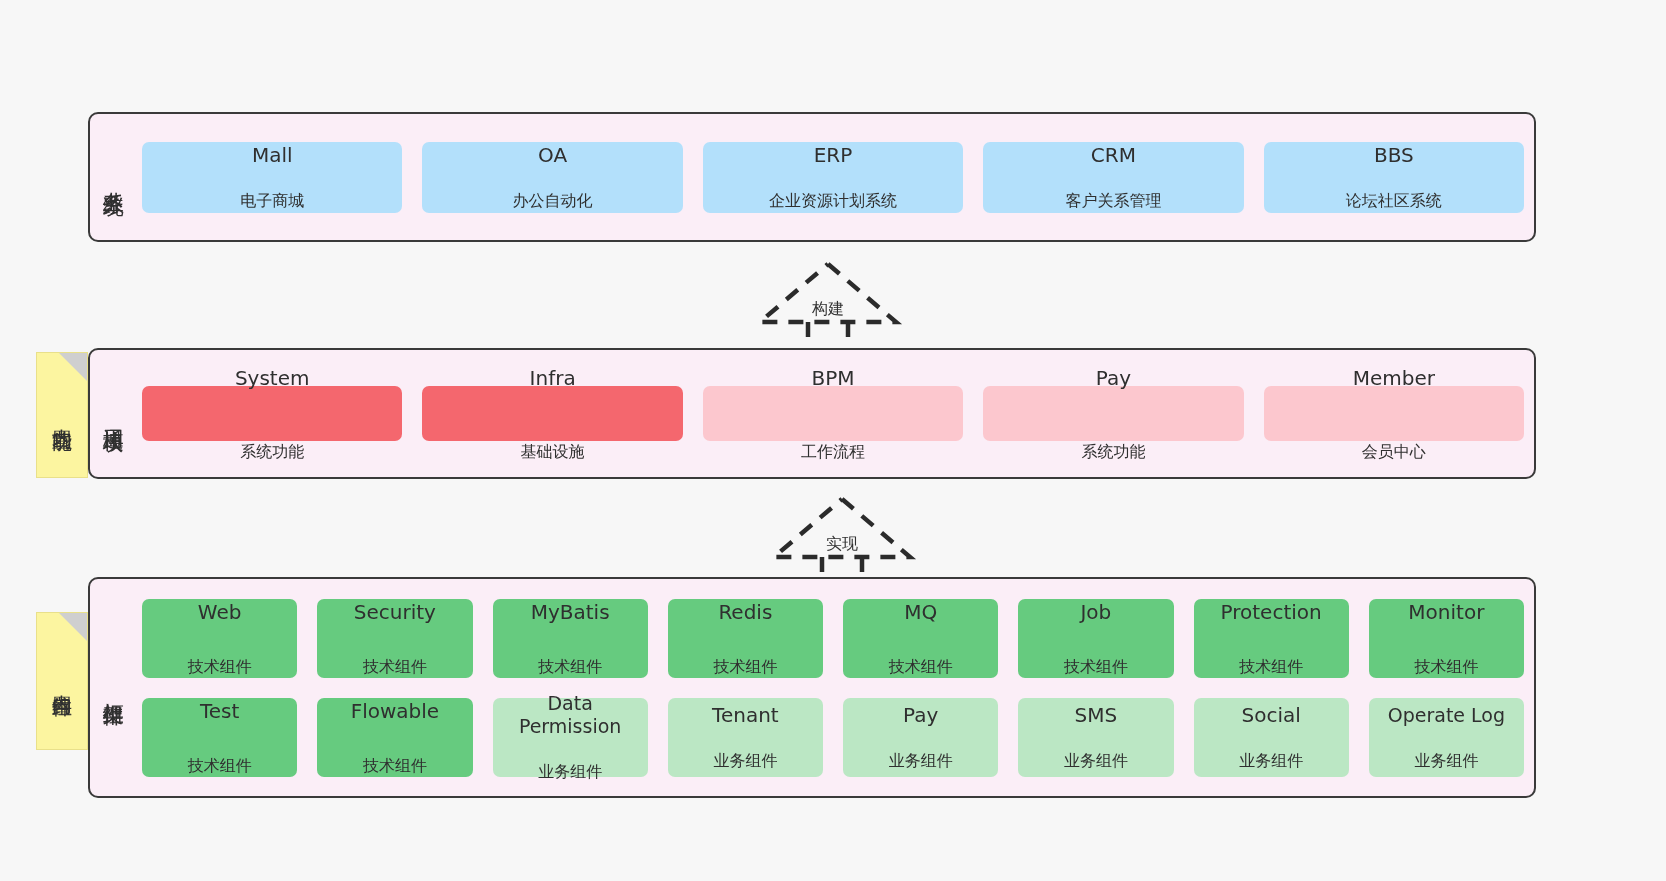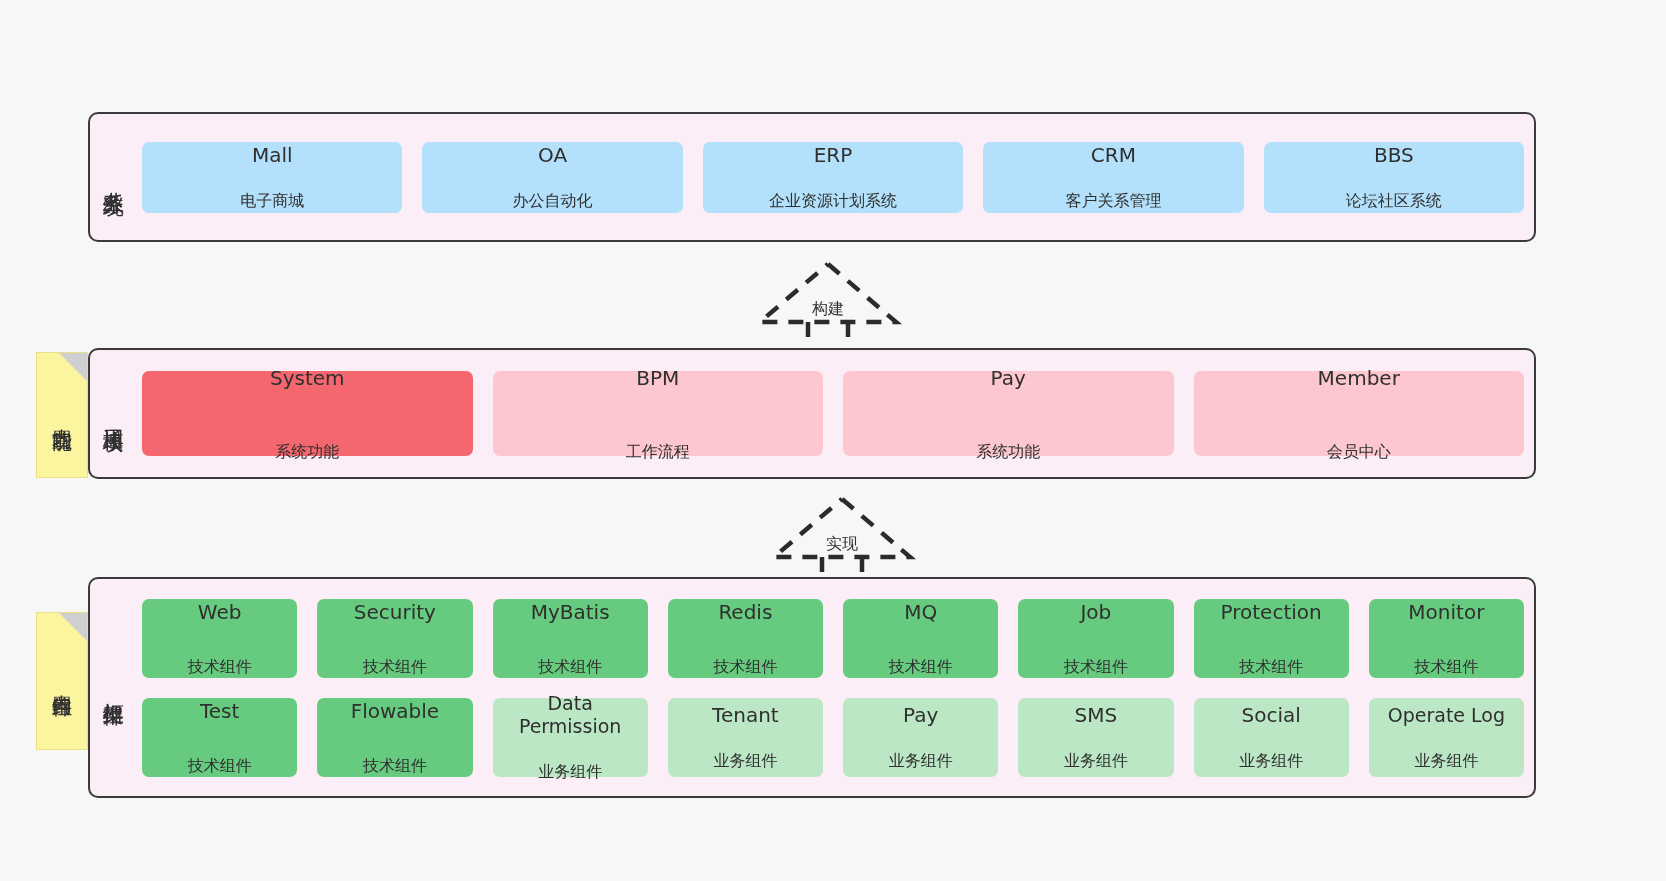--- a/index.html
+++ b/index.html
@@ -78,21 +78,21 @@
   .c-pink        { background: #fcc7ce; text-align: right; }
   .c-green       { background: #66cb7f; gap: 9px; }
   .c-green-light { background: #bbe7c4; }
 
   
   #layer-business  { left: 88px;  top: 112px; width: 1448px; height: 130px; }
   #layer-business  .layer-body { padding-top: 0; }
   #layer-business  .cell { height: 71px; }
 
   #layer-common    { left: 88px;  top: 348px; width: 1448px; height: 131px; }
-  #layer-common    .cell { height: 85px; gap: 28px; }
+  #layer-common    .cell { height: 55px; gap: 28px; }
 
   #layer-framework { left: 88px;  top: 577px; width: 1448px; height: 221px; }
   #layer-framework .cell { height: 79px; }
 
   
   .note {
     position: absolute;
     box-sizing: border-box;
     background: #fcf5a0;
     border: 1px solid #e9e08a;
@@ -195,20 +195,24 @@
   </div>
 
   <div class="layer" id="layer-common">
     <div class="layer-title">通用模块</div>
     <div class="layer-body">
       <div class="row">
         <div class="cell c-red">
           <span class="t-en">System</span>
           <span class="t-cn">系统功能</span>
         </div>
+        <div class="cell c-red">
+          <span class="t-en">Infra</span>
+          <span class="t-cn">基础设施</span>
+        </div>
         <div class="cell c-pink">
           <span class="t-en">BPM</span>
           <span class="t-cn">工作流程</span>
         </div>
         <div class="cell c-pink">
           <span class="t-en">Pay</span>
           <span class="t-cn">系统功能</span>
         </div>
         <div class="cell c-pink">
           <span class="t-en">Member</span>

